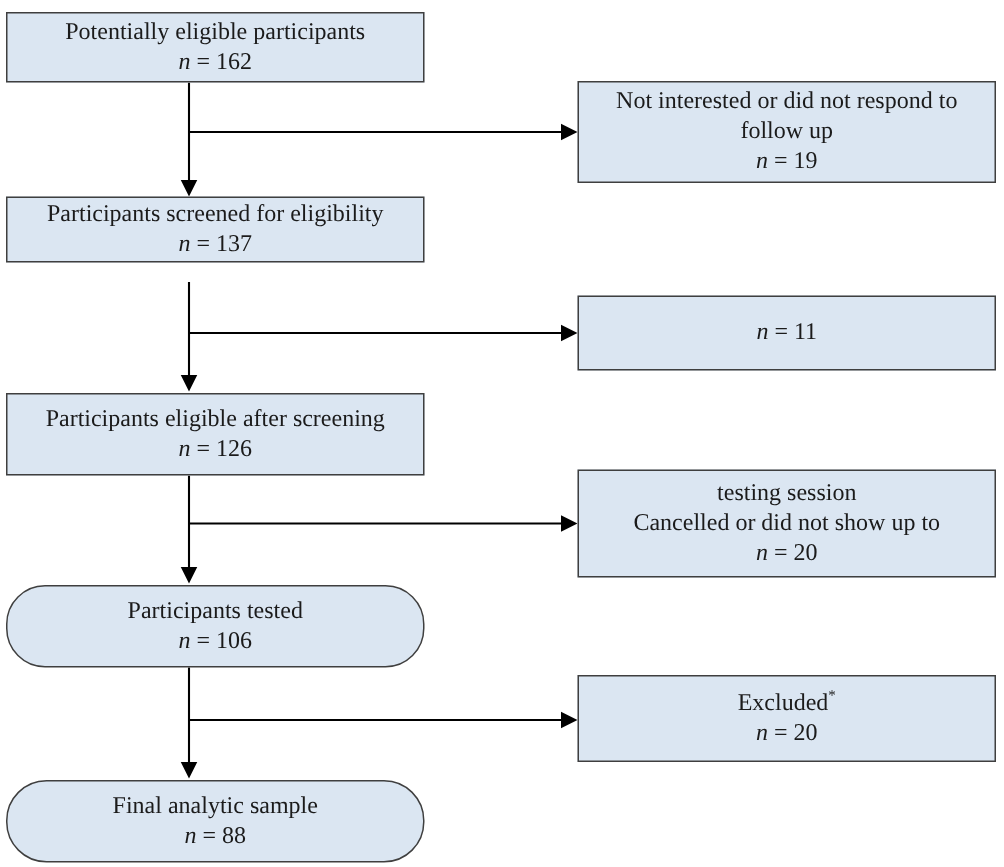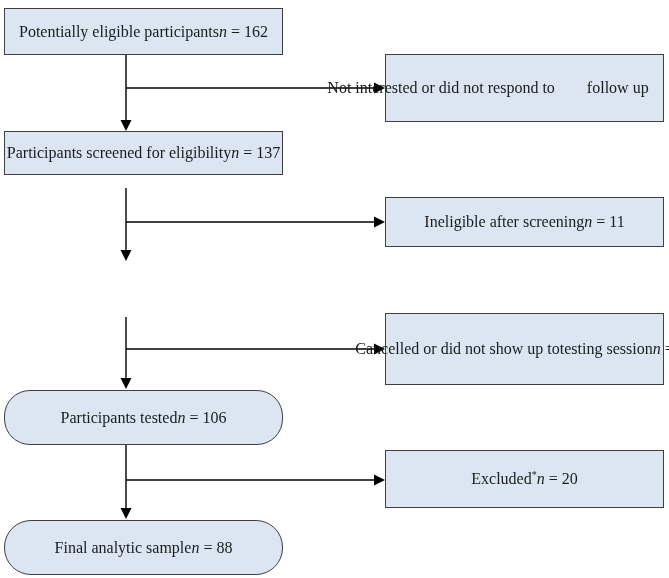--- a/index.html
+++ b/index.html
@@ -23,21 +23,21 @@
     width: 669px; height: 578px;
   }
   .flow-line { stroke: var(--arrow); stroke-width: 1.4; fill: none; }
   .flow-head { fill: var(--arrow); stroke: none; }
   .box {
     position: absolute;
     box-sizing: border-box;
     background: var(--box-fill);
     border: 1.5px solid var(--box-border);
     display: flex;
-    flex-direction: row;
+    flex-direction: column;
     align-items: center;
     justify-content: center;
     text-align: right;
     font-size: 16px;
     line-height: 20px;
     color: #1b1b1b;
   }
   .box .line { white-space: nowrap; }
   .box i { font-style: italic; }
   .box sup { font-size: 10px; line-height: 0; }
@@ -71,45 +71,48 @@
   <div class="box" style="left:4px; top:8px; width:279px; height:47px;">
     <div class="line">Potentially eligible participants</div>
     <div class="line"><i>n</i> <span>= 162</span></div>
   </div>
 
   <div class="box" style="left:4px; top:131px; width:279px; height:44px;">
     <div class="line">Participants screened for eligibility</div>
     <div class="line"><i>n</i> <span>= 137</span></div>
   </div>
 
+  <div class="box" style="left:4px; top:262px; width:279px; height:55px;">
+    <div class="line">Participants eligible after screening</div>
+    <div class="line"><i>n</i> <span>= 126</span></div>
+  </div>
 
   <div class="box" style="left:4px; top:390px; width:279px; height:55px;border-radius:26px;">
     <div class="line">Participants tested</div>
     <div class="line"><i>n</i> <span>= 106</span></div>
   </div>
 
   <div class="box" style="left:4px; top:520px; width:279px; height:55px;border-radius:27px;">
     <div class="line">Final analytic sample</div>
     <div class="line"><i>n</i> <span>= 88</span></div>
   </div>
 
-  <div class="box" style="left:385px; top:54px; width:279px; height:68px;gap:32px;">
+  <div class="box" style="left:385px; top:54px; width:279px; height:68px;">
     <div class="line">Not interested or did not respond to</div>
     <div class="line">follow up</div>
     <div class="line"><i>n</i> <span>= 19</span></div>
   </div>
 
   <div class="box" style="left:385px; top:197px; width:279px; height:50px;">
-    <div class="line">Ineligible after screening</div>
     <div class="line"><i>n</i> <span>= 11</span></div>
   </div>
 
   <div class="box" style="left:385px; top:313px; width:279px; height:72px;">
+    <div class="line">testing session</div>
     <div class="line">Cancelled or did not show up to</div>
-    <div class="line">testing session</div>
     <div class="line"><i>n</i> <span>= 20</span></div>
   </div>
 
   <div class="box" style="left:385px; top:450px; width:279px; height:58px;">
     <div class="line"><span>Excluded</span><sup>*</sup></div>
     <div class="line"><i>n</i> <span>= 20</span></div>
   </div>
 
 </div>
 

